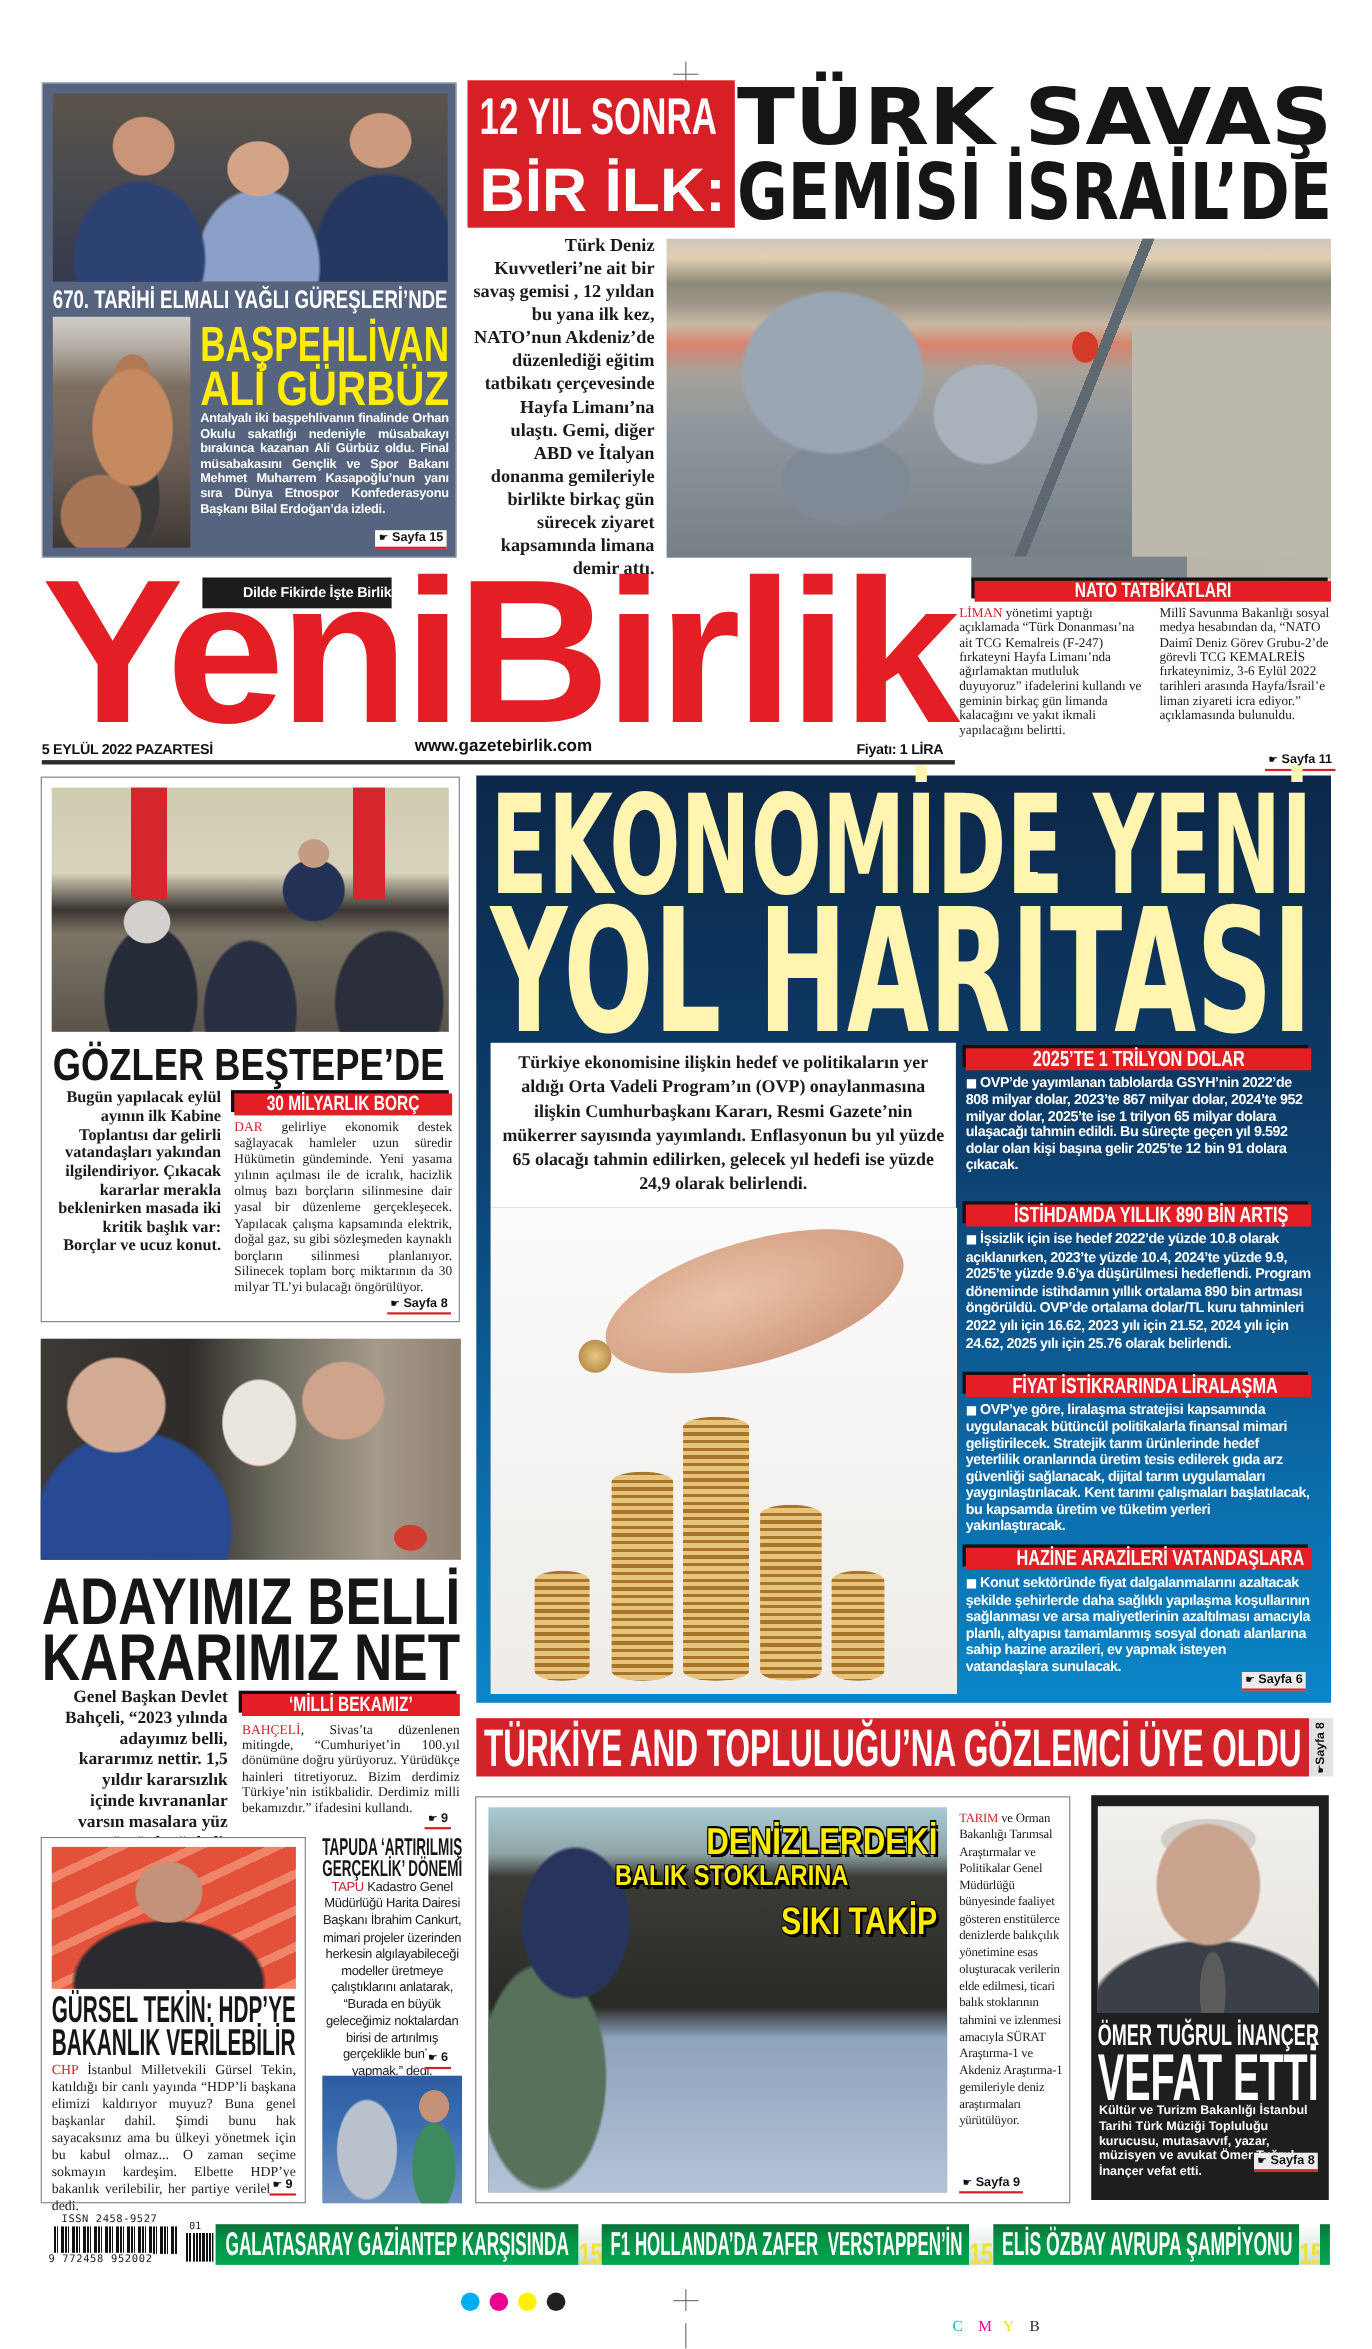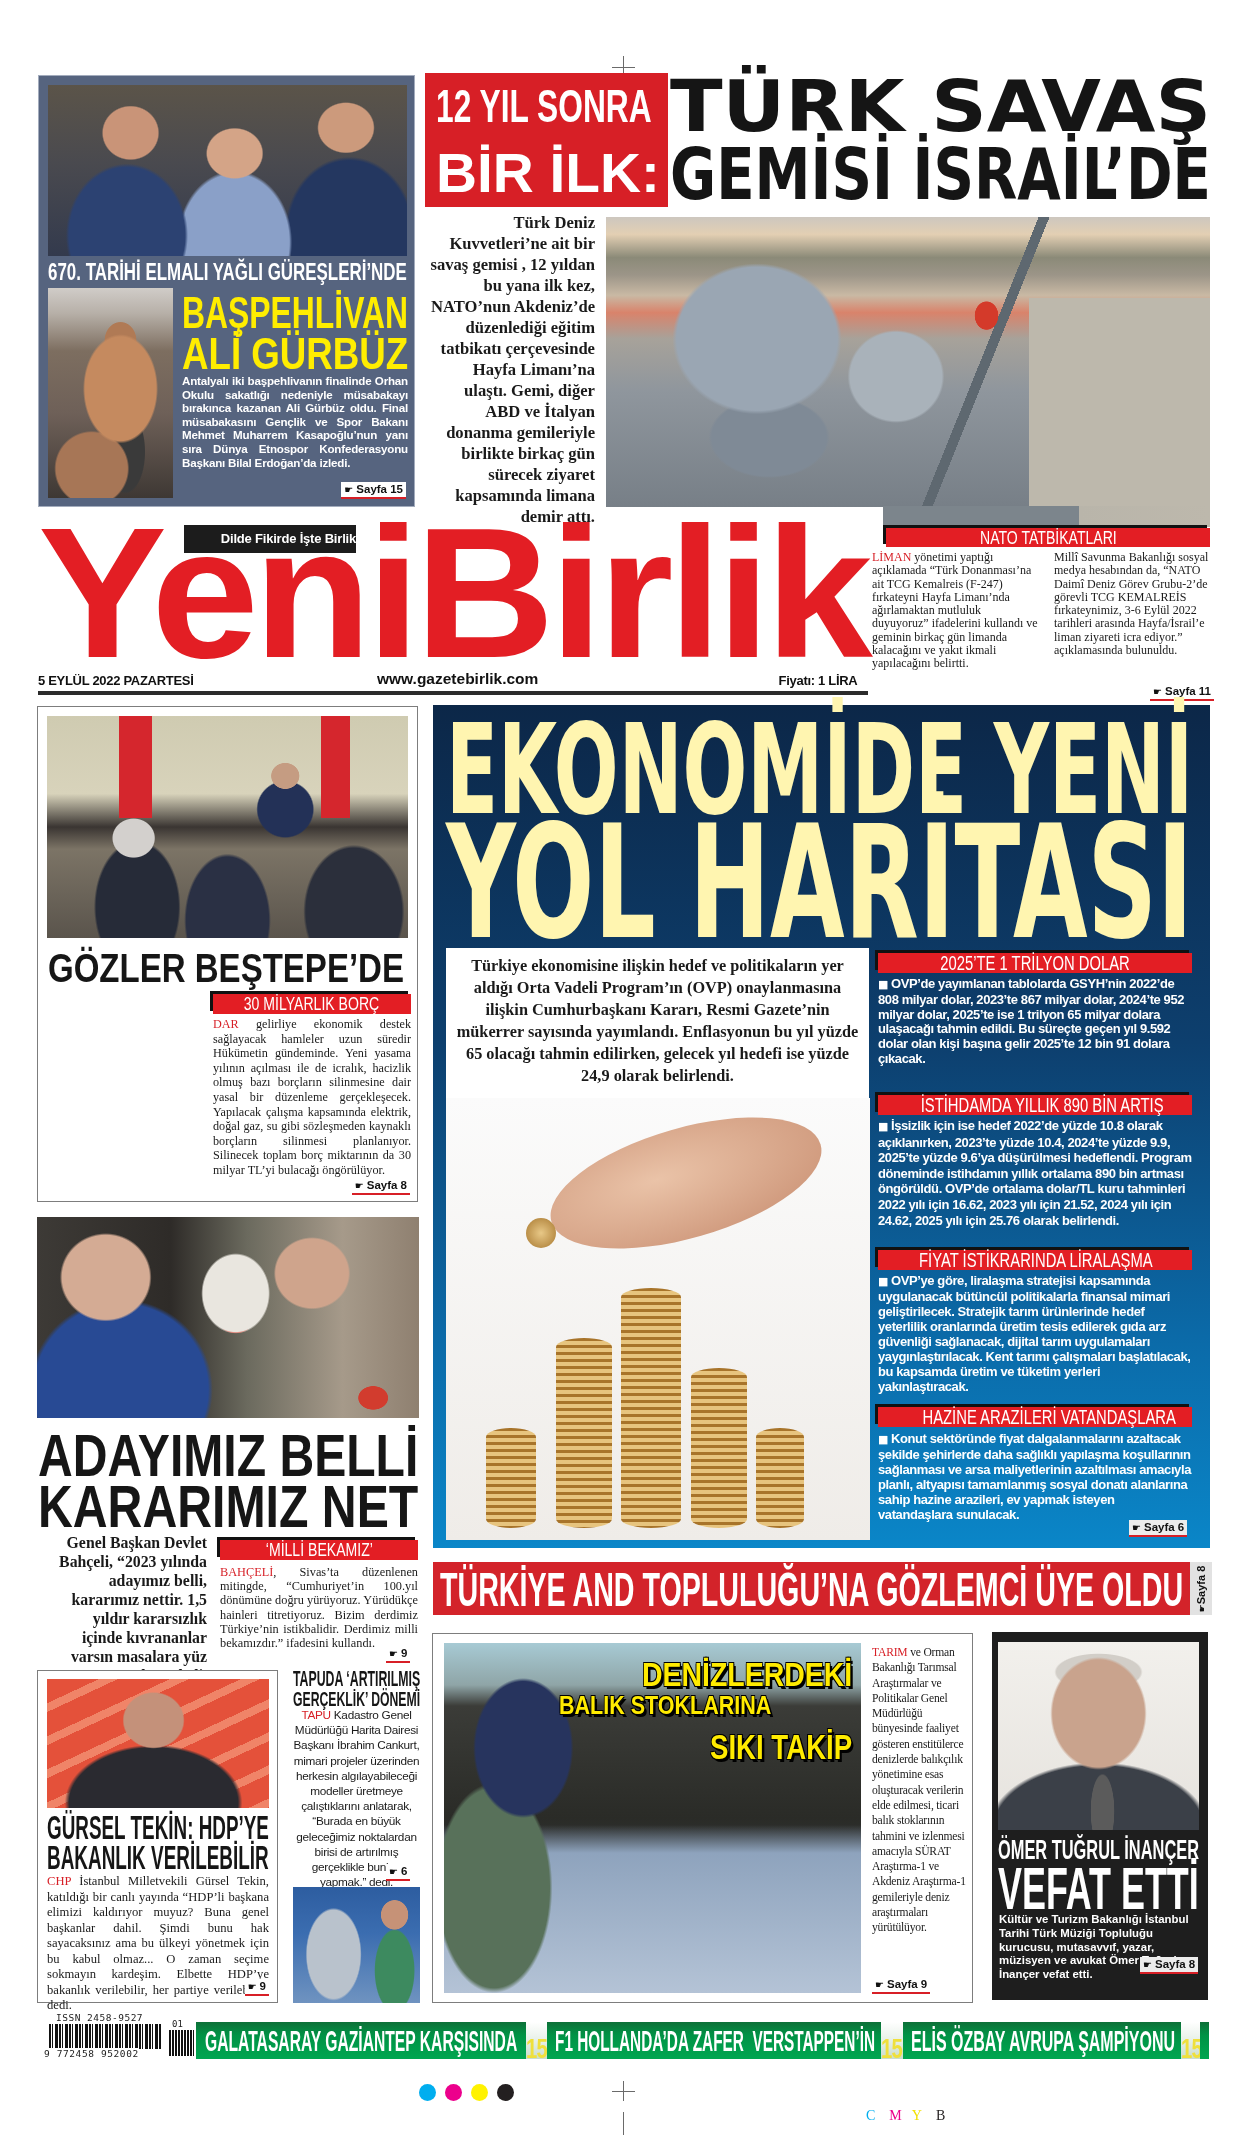--- a/index.html
+++ b/index.html
@@ -4,21 +4,21 @@
 <style>
 *{box-sizing:border-box;margin:0;padding:0}
 html,body{width:1247px;height:2135px;background:#fff;overflow:hidden}
 #page{position:relative;width:1247px;height:2135px;background:#fff;font-family:"Liberation Serif",serif;color:#1a1a1a}
 .abs{position:absolute}
 .hl{position:absolute;line-height:1;white-space:nowrap;font-family:"Liberation Sans",sans-serif;font-weight:bold;overflow:visible;color:#161616}
 .hl.heavy{font-family:"DejaVu Sans",sans-serif}
 .fit{display:inline-block;transform-origin:0 0;white-space:nowrap}
 .photo{position:absolute;overflow:hidden}
 .box{position:absolute;border:1px solid #7d7d7d;background:#fff}
-.bar{position:absolute;background:#e31e24;color:#fff;box-shadow:-3px -3px 0 #111;text-align:center;font-family:"Liberation Sans",sans-serif;font-weight:normal;white-space:nowrap;overflow:visible}
+.bar{position:absolute;background:#e31e24;color:#fff;box-shadow:-3px -3px 0 #111;text-align:center;font-family:"Liberation Sans",sans-serif;font-weight:bold;white-space:nowrap;overflow:visible}
 .cond{display:inline-block;transform:scaleX(.74);transform-origin:50% 50%}
 .ref{position:absolute;font-family:"Liberation Sans",sans-serif;font-weight:bold;font-size:11.5px;line-height:14px;background:#ececec;border-bottom:2px solid #d71f26;padding:0 3px;white-space:nowrap;color:#111}
 .ref .hand{font-family:"DejaVu Sans",sans-serif;font-size:10px;margin-right:3px}
 .txt{position:absolute;text-align:justify;hyphens:auto}
 .lead-red{color:#d71f26}
 .crop{position:absolute;background:#6a6a6a}
 .sports-box{position:absolute;background:#56647f;border:1px solid #a3acbd}
 .serif-bold{font-family:"Liberation Serif",serif;font-weight:bold}
 .sans{font-family:"Liberation Sans",sans-serif}
 .sans-bold{font-family:"Liberation Sans",sans-serif;font-weight:bold}
@@ -106,20 +106,21 @@
     <div class="photo" style="left:9px;top:9px;width:361px;height:222px;background:
       linear-gradient(90deg,transparent 0 20%,#d5262d 20% 29%,transparent 29% 76%,#d5262d 76% 84%,transparent 84%) 0 0/100% 46% no-repeat,
       radial-gradient(ellipse 4% 6% at 66% 27%,#c59c82 0 95%,transparent 100%),
       radial-gradient(ellipse 8% 13% at 66% 42%,#233157 0 95%,transparent 100%),
       radial-gradient(ellipse 6% 9% at 24% 55%,#d3d0cd 0 95%,transparent 100%),
       radial-gradient(ellipse 12% 30% at 25% 86%,#262b38 0 95%,transparent 100%),
       radial-gradient(ellipse 12% 30% at 50% 92%,#2a3044 0 95%,transparent 100%),
       radial-gradient(ellipse 14% 30% at 85% 88%,#2b2f3b 0 95%,transparent 100%),
       linear-gradient(180deg,#cfcbb1 0%,#d8d3bb 35%,#3a3532 50%,#7c7466 60%,#5a544c 100%)"></div>
     <div class="hl" style="left:10px;top:241px;width:356px;font-size:41px"><span class="fit" style="transform: scaleX(0.80543);">GÖZLER BEŞTEPE’DE</span></div>
+    <div class="txt serif-bold" style="left:11px;top:283px;width:152px;font-size:14.8px;line-height:16.8px;text-align:right">Bugün yapılacak eylül ayının ilk Kabine Toplantısı dar gelirli vatandaşları yakından ilgilendiriyor. Çıkacak kararlar merakla beklenirken masada iki kritik başlık var: Borçlar ve ucuz konut.</div>
     <div class="bar" style="left:175px;top:287px;width:198px;height:20px;font-size:19px;line-height:20px">
       <span class="cond">30 MİLYARLIK BORÇ</span>
     </div>
     <div class="txt" style="left:175px;top:310px;width:198px;font-size:12.2px;line-height:14.6px">
       <span class="lead-red">DAR</span> <span>gelirliye ekonomik destek sağlayacak hamleler uzun süredir Hükümetin gündeminde. Yeni yasama yılının açılması ile de icralık, hacizlik olmuş bazı borçların silinmesine dair yasal bir düzenleme gerçekleşecek. Yapılacak çalışma kapsamında elektrik, doğal gaz, su gibi sözleşmeden kaynaklı borçların silinmesi planlanıyor. Silinecek toplam borç miktarının da 30 milyar TL’yi bulacağı öngörülüyor.</span>
     </div>
     <div class="ref" style="right:7px;bottom:6px;background:#fff">
       <span class="hand">☛</span><span>Sayfa 8</span>
     </div>
   </section>

